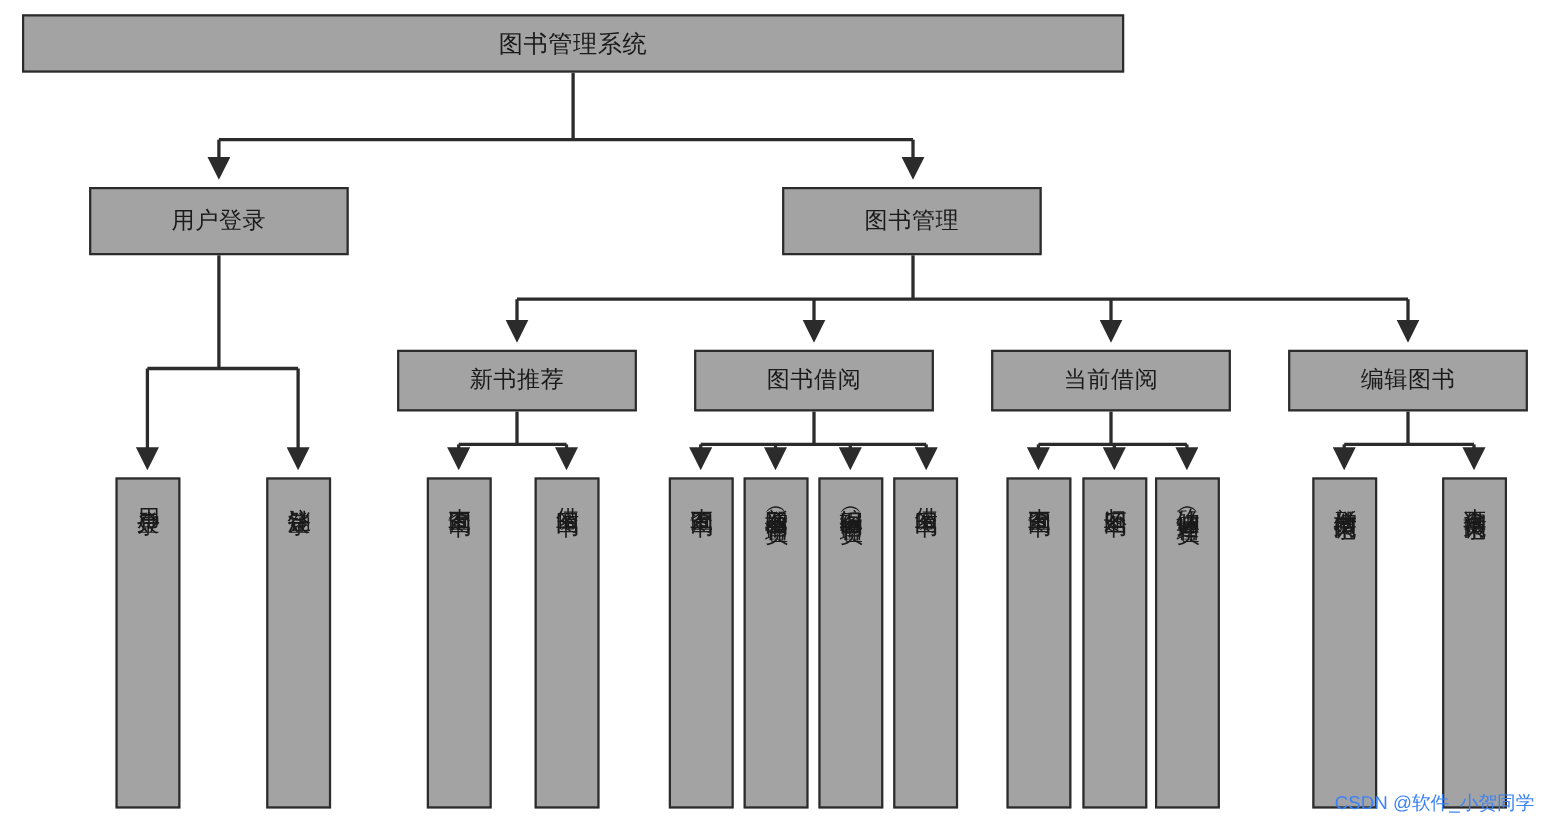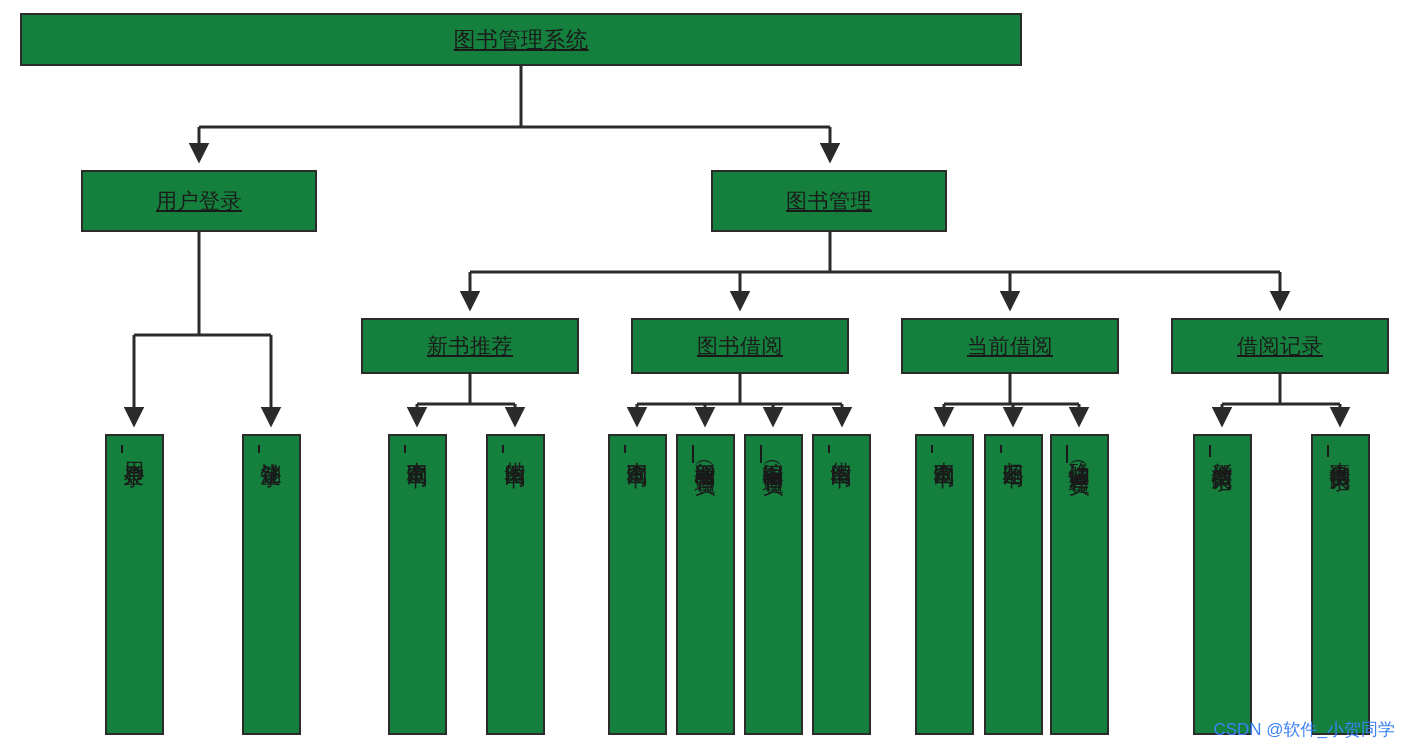--- a/index.html
+++ b/index.html
@@ -21,28 +21,27 @@
     position: absolute;
     left: 0;
     top: 0;
     width: 1405px;
     height: 747px;
     pointer-events: none;
   }
   .node {
     position: absolute;
     box-sizing: border-box;
-    background: #15803d;
+    background: #a3a3a3;
     border: 2px solid #2b2b2b;
     display: flex;
     align-items: center;
     justify-content: center;
     color: #1a1a1a;
     z-index: 2;
-    text-decoration: underline;
   }
   .node .label {
     display: block;
     text-align: center;
     line-height: 1.18;
     white-space: nowrap;
   }
   
   .node.h .label {
     font-size: 21px;
@@ -143,21 +142,21 @@
   <div class="node h" style="left:361px; top:318px; width:218px; height:56px;">
     <span class="label">新书推荐</span>
   </div>
   <div class="node h" style="left:631px; top:318px; width:218px; height:56px;">
     <span class="label">图书借阅</span>
   </div>
   <div class="node h" style="left:901px; top:318px; width:218px; height:56px;">
     <span class="label">当前借阅</span>
   </div>
   <div class="node h" style="left:1171px; top:318px; width:218px; height:56px;">
-    <span class="label">借阅记录</span>
+    <span class="label">编辑图书</span>
   </div>
 
   <div class="node v" style="left:105px; top:434px; width:59px; height:301px;">
     <span class="label">用户登录</span>
   </div>
   <div class="node v" style="left:242px; top:434px; width:59px; height:301px;">
     <span class="label">注销登录</span>
   </div>
 
   <div class="node v" style="left:388px; top:434px; width:59px; height:301px;">

